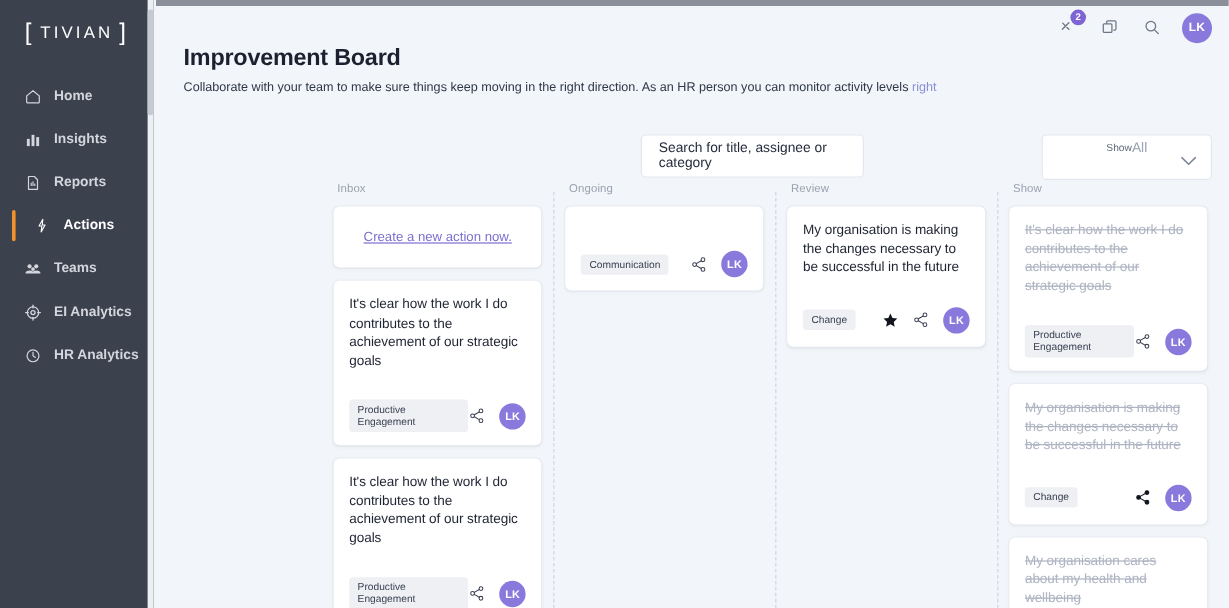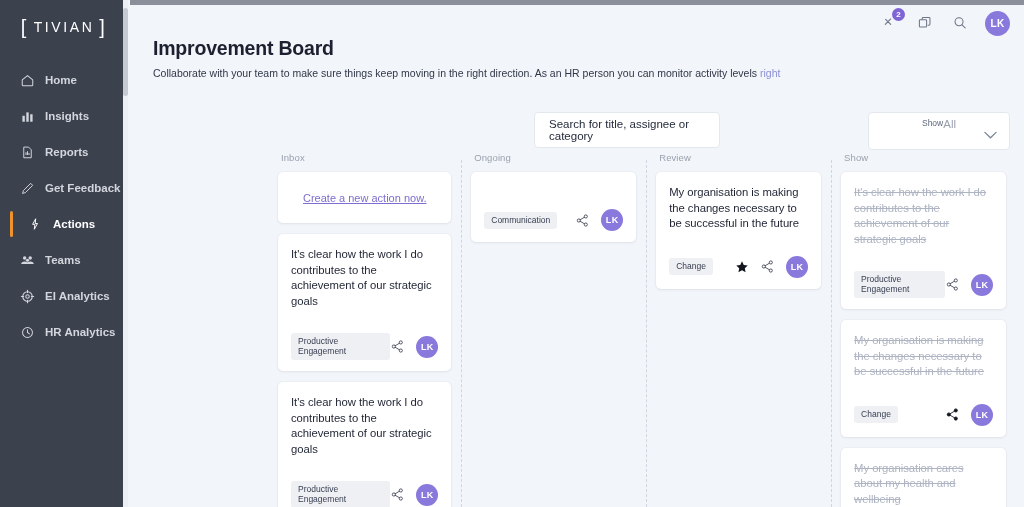--- a/index.html
+++ b/index.html
@@ -174,28 +174,20 @@
         </div>
         <div class="nav-item">
           <span class="ico">
             <svg width="15" height="15" viewBox="0 0 20 20" fill="none" stroke="currentColor" stroke-width="1.3" stroke-linejoin="round">
               <path d="M5 2.8h6.5L15 6.4V17H5z"></path>
               <path d="M8 12.8v-2.6M10 12.8v-4M12 12.8v-1.6" stroke-linecap="round"></path>
             </svg>
           </span>
           <span>Reports</span>
         </div>
-        <div class="nav-item">
-          <span class="ico">
-            <svg width="15" height="15" viewBox="0 0 20 20" fill="none" stroke="currentColor" stroke-width="1.3" stroke-linejoin="round">
-              <path d="M14.2 3.1 16.9 5.8 7.3 15.4 3.4 16.6 4.6 12.7z"></path>
-            </svg>
-          </span>
-          <span>Get Feedback</span>
-        </div>
         <div class="nav-item active">
           <span class="bar"></span>
           <span class="ico">
             <svg width="14" height="14" viewBox="0 0 20 20" fill="none" stroke="currentColor" stroke-width="1.35" stroke-linejoin="round">
               <path d="M11 2.5 6.5 10.5h3.3L9 17.5l4.6-8.2h-3.3z"></path>
             </svg>
           </span>
           <span>Actions</span>
         </div>
         <div class="nav-item">

